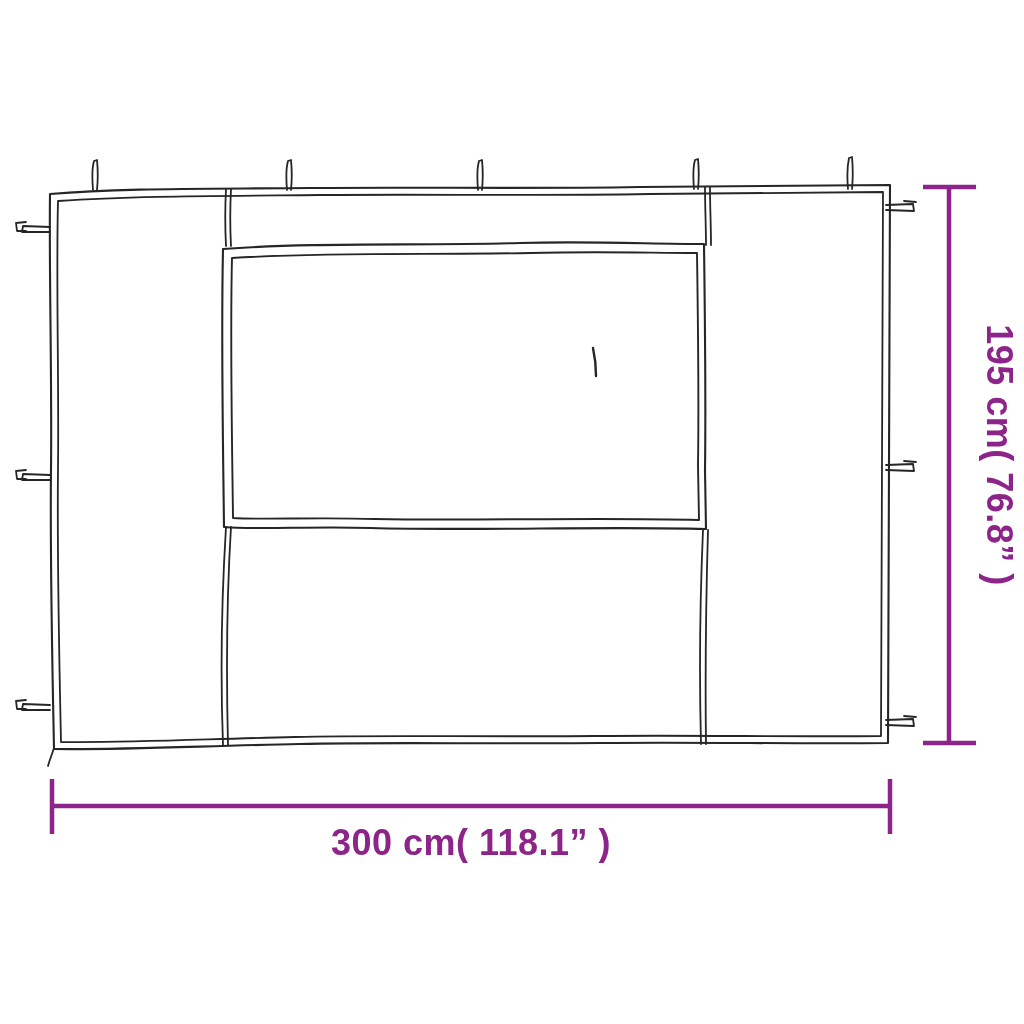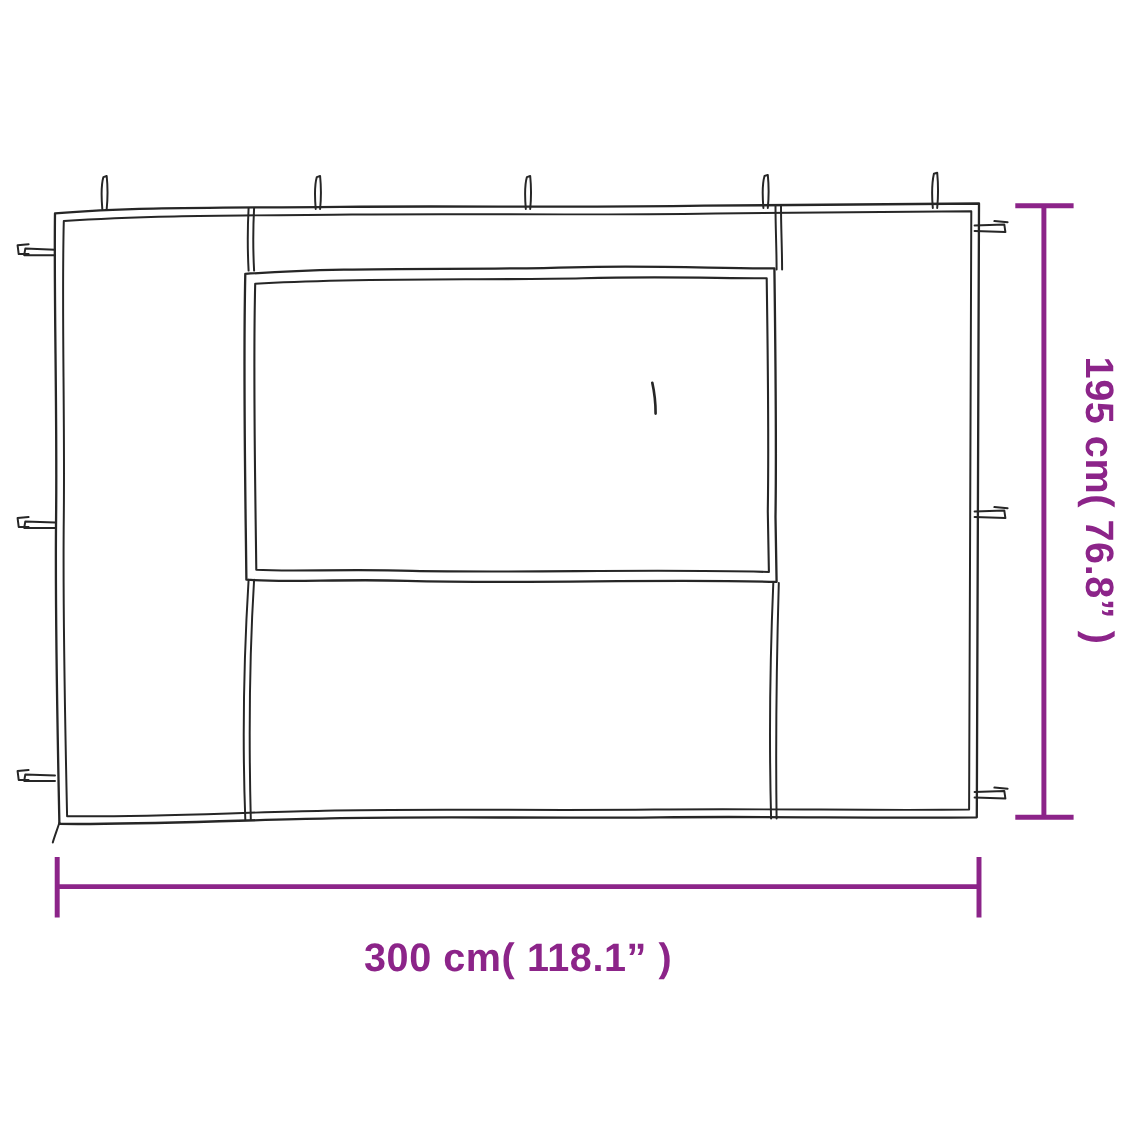--- a/index.html
+++ b/index.html
@@ -28,21 +28,20 @@
     font-weight: bold;
     font-size: 36px;
     letter-spacing: 0.5px;
     user-select: none;
   }
   .dim-width {
     left: 52px;
     top: 822px;
     width: 838px;
     text-align: center;
-    margin-top: 28px;
   }
   .dim-height {
     left: 999px;
     top: 455px;
     white-space: nowrap;
     transform: translate(-50%, -50%) rotate(90deg);
   }
 </style>
 </head>
 <body>

